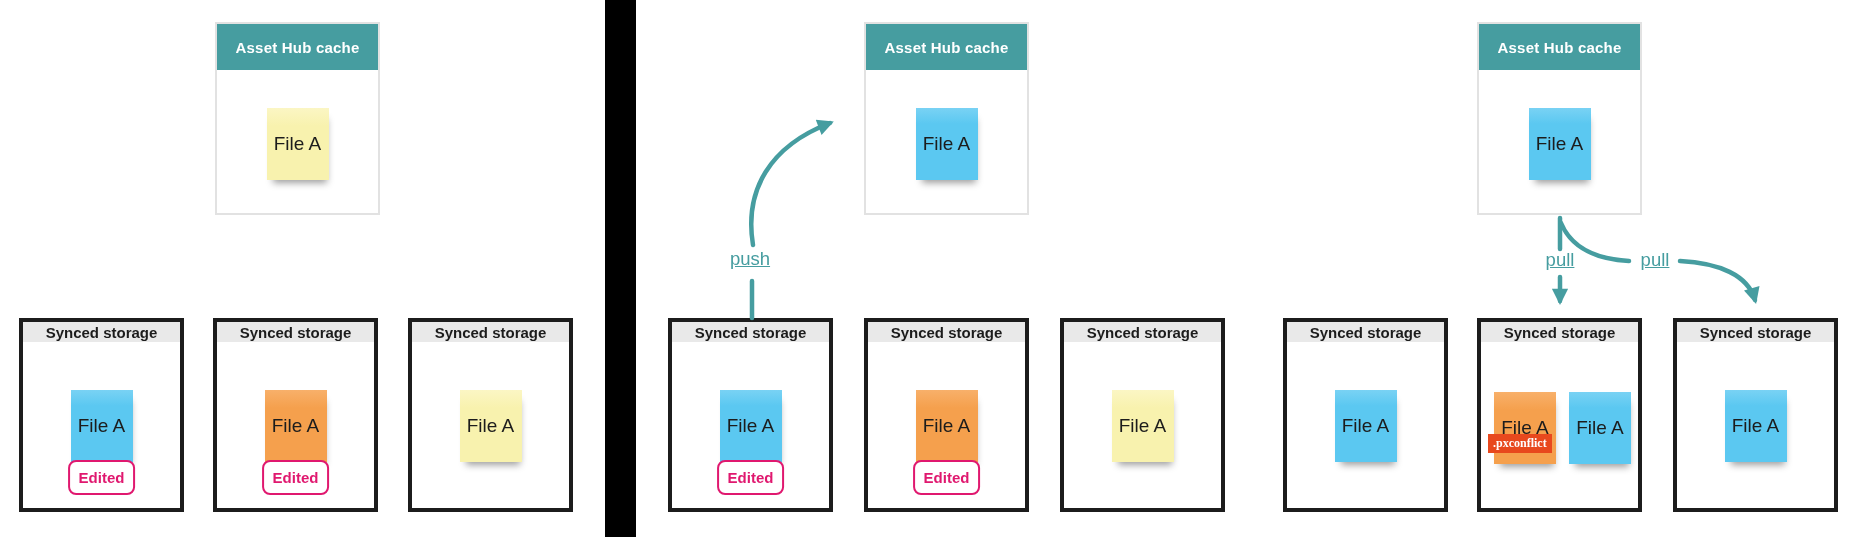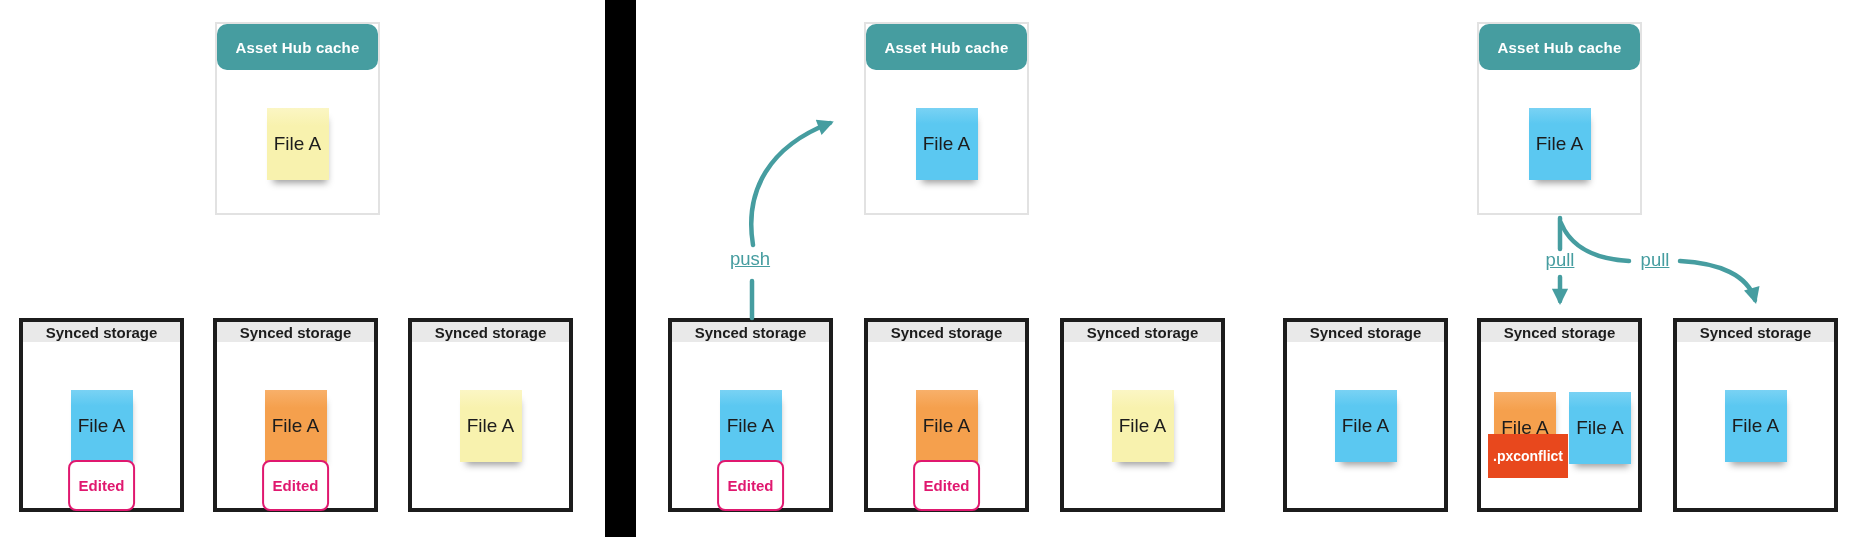--- a/index.html
+++ b/index.html
@@ -10,21 +10,21 @@
   .divider{position:absolute;top:0;left:605px;width:31px;height:537px;background:#000000;}
 
   
   .cachebox{
     position:absolute;top:22px;width:165px;height:193px;background:#ffffff;
     border:2px solid var(--cache-border,#e2e2e2);box-sizing:border-box;
   }
   .cachebox .cachehead{
     height:46px;background:var(--teal,#469da0);color:#ffffff;
     display:flex;align-items:center;justify-content:center;
-    font-weight:bold;font-size:15px;letter-spacing:.2px;border-radius:10px;
+    font-weight:bold;font-size:15px;letter-spacing:.2px;
   }
 
   
   .storagebox{
     position:absolute;top:318px;width:165px;height:194px;background:#ffffff;
     border:4px solid var(--ink,#1c1c1c);box-sizing:border-box;
   }
   .storagebox .storehead{
     height:20px;background:var(--header-gray,#e9e9e9);color:var(--ink,#1c1c1c);
     display:flex;align-items:center;justify-content:center;
@@ -43,26 +43,26 @@
   .note-orange{background:linear-gradient(180deg,#f8b06a 0%,var(--note-orange,#f5a04d) 25%);}
   .cache-note{left:50%;transform:translateX(-50%);top:84px;}
   .store-note{left:50%;transform:translateX(-50%);top:68px;}
   .store-note-a{left:13px;top:70px;transform:none;}
   .store-note-b{left:88px;top:70px;transform:none;}
 
   .badge{
     position:absolute;left:50%;transform:translateX(-50%);top:138px;
     background:#ffffff;color:var(--pink,#e0186f);
     border:2.5px solid var(--pink,#e0186f);border-radius:8px;
-    font-weight:bold;font-size:15px;padding:15px 9px;white-space:nowrap;
+    font-weight:bold;font-size:15px;padding:7px 9px;white-space:nowrap;
   }
   .conflict-tag{
     position:absolute;left:7px;top:112px;z-index:3;
     background:var(--conflict-red,#e8481d);color:#ffffff;
-    font-weight:bold;font-size:14px;padding:14px 5px;white-space:nowrap;
+    font-weight:bold;font-size:12px;padding:2px 5px;white-space:nowrap;font-family:Liberation Serif, serif;
   }
 
   .arrow-label{
     position:absolute;color:var(--teal,#469da0);font-size:18.5px;
     white-space:nowrap;transform:translateX(-50%);text-decoration:underline;
   }
   svg.arrows{position:absolute;left:0;top:0;pointer-events:none;}
 </style>
 </head>
 <body>

